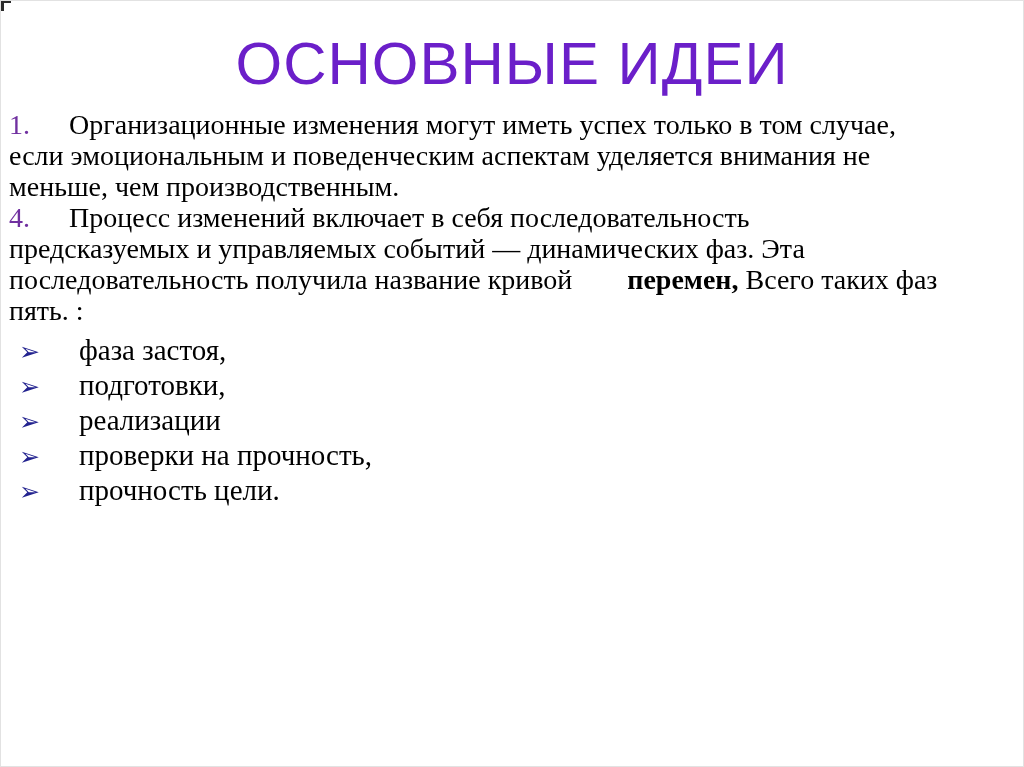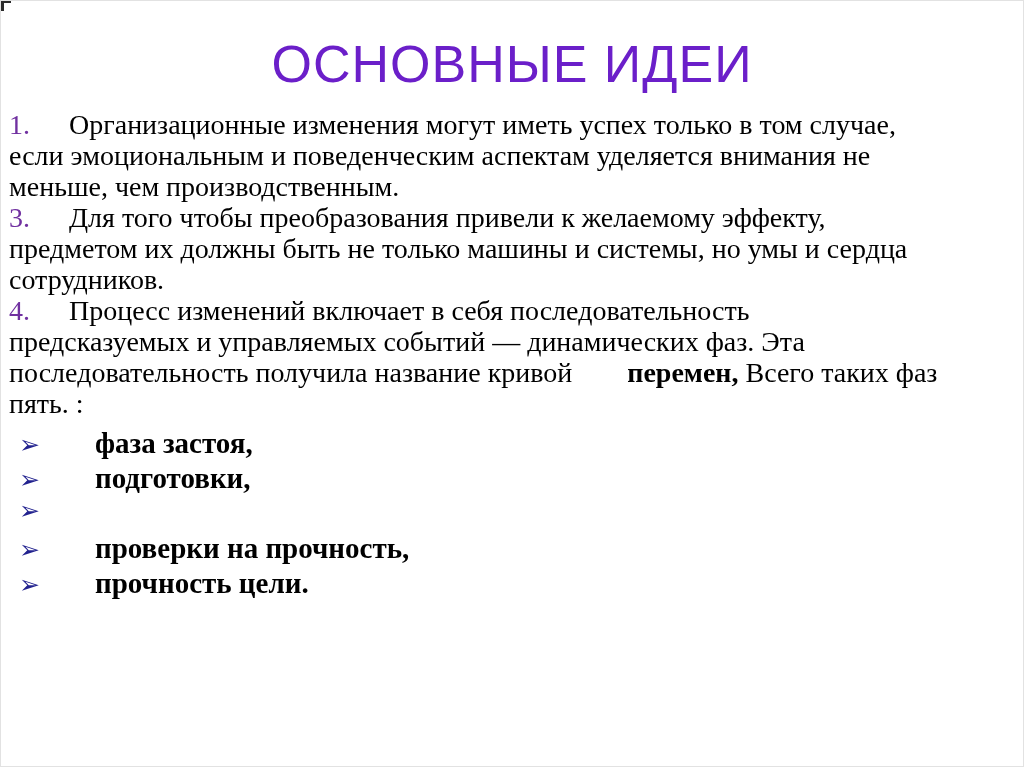--- a/index.html
+++ b/index.html
@@ -27,21 +27,21 @@
     position: absolute;
     left: 0; top: 0;
     width: 10px; height: 2px;
     background: #2a2a2a;
   }
   .title {
     margin: 32px 0 14px 0;
     text-align: center;
     font-family: "Liberation Sans", sans-serif;
     font-weight: 400;
-    font-size: 52px;
+    font-size: 60px;
     line-height: 62px;
     letter-spacing: 1px;
     color: var(--title-color, #6b1fc9);
   }
   .body-text {
     padding: 0 14px 0 8px;
   }
   .nitem {
     margin: 0;
     font-size: 28px;
@@ -72,61 +72,58 @@
   }
   .arrow {
     display: inline-block;
     width: 60px;
     flex: 0 0 60px;
     font-family: "DejaVu Sans", sans-serif;
     font-size: 25px;
     color: var(--marker-color, #22228f);
   }
   .blabel {
-    font-weight: 700;
+    font-weight: 400;
     font-size: 29px;
     line-height: 35px;
-    margin-left: 16px;
   }
 </style>
 </head>
 <body>
 
 <div class="slide">
   <div class="corner-mark-v"></div>
   <div class="corner-mark-h"></div>
 
   <h1 class="title">ОСНОВНЫЕ ИДЕИ</h1>
 
   <div class="body-text">
     <p class="nitem"><span class="num">1.</span><span class="ntext">Организационные изменения могут иметь успех только в том случае,
 если эмоциональным и поведенческим аспектам уделяется внимания не
 меньше, чем производственным.</span></p>
 
 
-    <p class="nitem"><span class="num">3.</span><span class="ntext">Для того чтобы преобразования привели к желаемому эффекту,
-предметом их должны быть не только машины и системы, но умы и сердца
-сотрудников.</span></p>
 
     <p class="nitem"><span class="num">4.</span><span class="ntext">Процесс изменений включает в себя последовательность
 предсказуемых и управляемых событий — динамических фаз. Эта
 последовательность получила название кривой </span><span class="ntext bold">перемен,</span><span class="ntext"> Всего таких фаз
 пять. :</span></p>
 
     <ul class="bullets">
       <li>
           <span class="arrow">➢</span>
           <span class="blabel">фаза застоя,</span>
         </li>
       <li>
           <span class="arrow">➢</span>
           <span class="blabel">подготовки,</span>
         </li>
       <li>
           <span class="arrow">➢</span>
+          <span class="blabel">реализации</span>
         </li>
       <li>
           <span class="arrow">➢</span>
           <span class="blabel">проверки на прочность,</span>
         </li>
       <li>
           <span class="arrow">➢</span>
           <span class="blabel">прочность цели.</span>
         </li>
     </ul>

